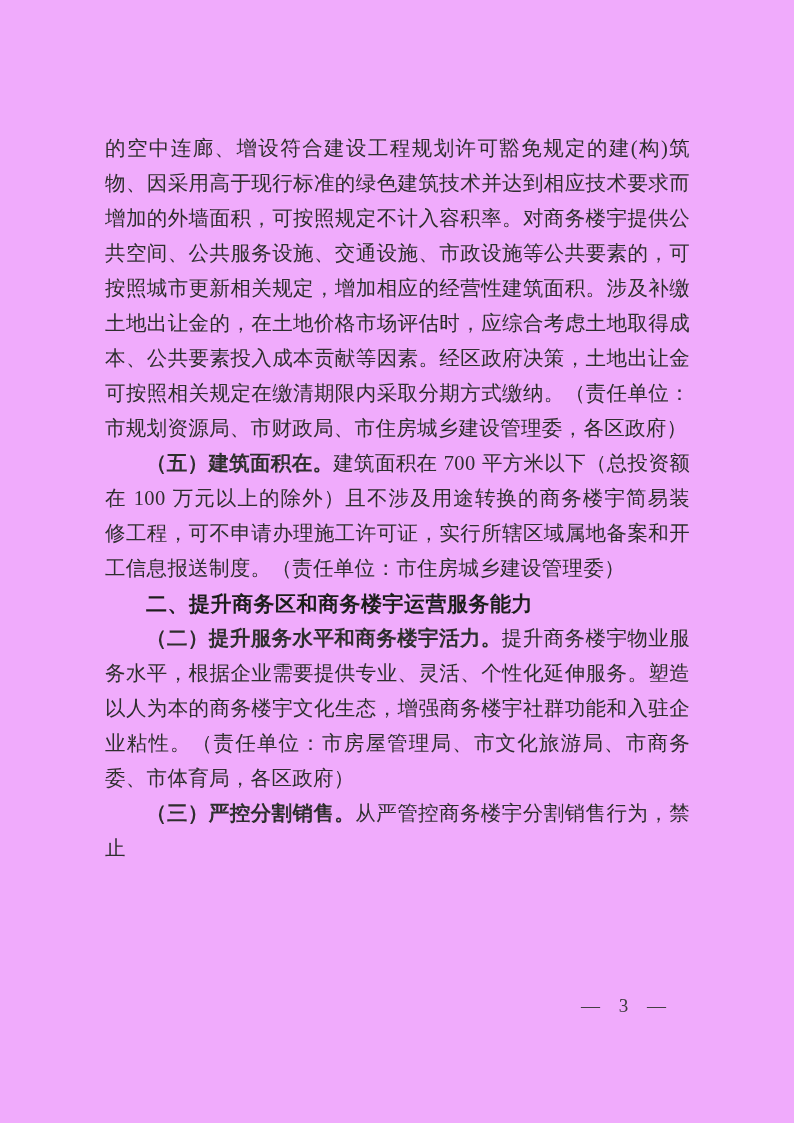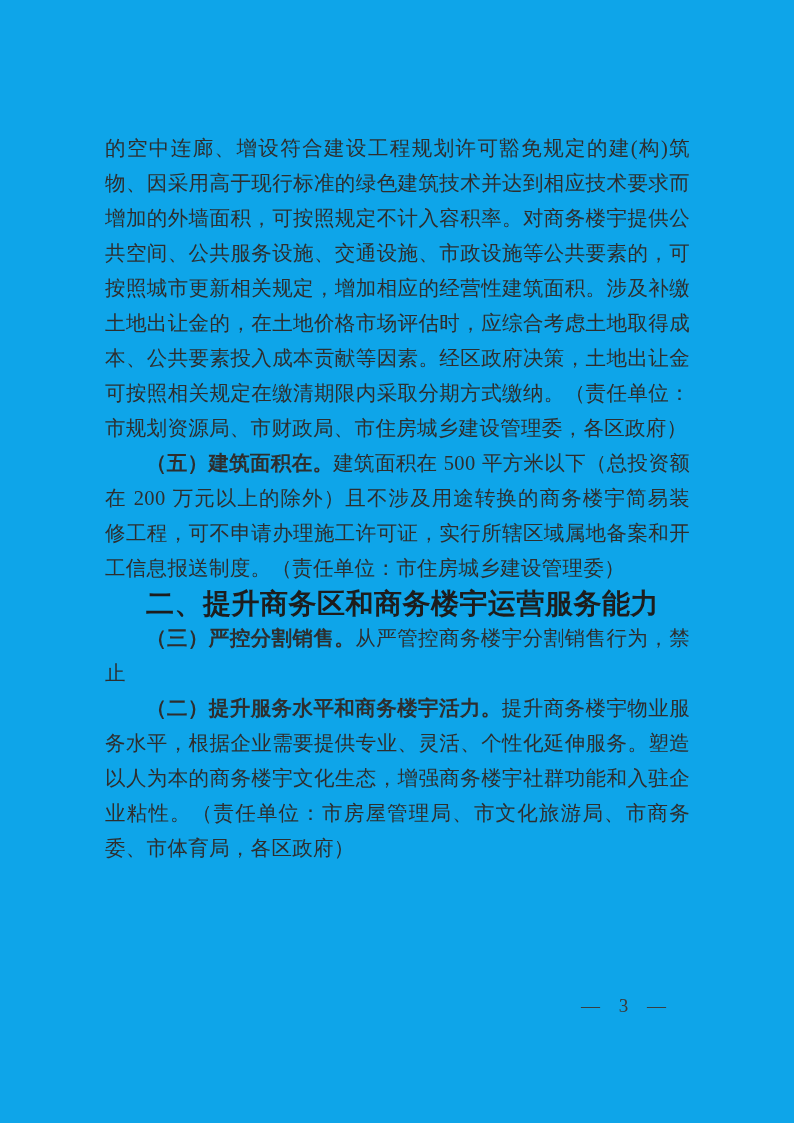--- a/index.html
+++ b/index.html
@@ -4,21 +4,21 @@
 <style>
   html, body {
     margin: 0;
     padding: 0;
     background: #ffffff;
   }
   .page {
     position: relative;
     width: 794px;
     height: 1123px;
-    background: #0ea5e9;
+    background: #f0abfc;
     overflow: hidden;
     font-family: "Liberation Serif", "DejaVu Serif", serif;
     color: #2e2e2e;
   }
   .doc-body {
     position: absolute;
     left: 105px;
     top: 131px;
     width: 585px;
   }
@@ -35,21 +35,21 @@
     text-indent: 41px;
   }
   .para.force-just {
     text-align-last: justify;
   }
   .lead {
     font-weight: 700;
   }
   .heading {
     margin: 0;
-    font-size: 28px;
+    font-size: 21px;
     line-height: 35px;
     font-weight: 700;
     text-indent: 41px;
     color: #1d1d1d;
     font-family: "Liberation Sans", "DejaVu Sans", sans-serif;
     letter-spacing: 0.5px;
   }
   .page-footer {
     position: absolute;
     top: 995px;
@@ -67,26 +67,26 @@
 </style>
 </head>
 <body>
 
 <div class="page">
 
   <div class="doc-body">
 
     <p class="para"><span>的空中连廊、增设符合建设工程规划许可豁免规定的建(构)筑物、因采用高于现行标准的绿色建筑技术并达到相应技术要求而增加的外墙面积，可按照规定不计入容积率。对商务楼宇提供公共空间、公共服务设施、交通设施、市政设施等公共要素的，可按照城市更新相关规定，增加相应的经营性建筑面积。涉及补缴土地出让金的，在土地价格市场评估时，应综合考虑土地取得成本、公共要素投入成本贡献等因素。经区政府决策，土地出让金可按照相关规定在缴清期限内采取分期方式缴纳。（责任单位：市规划资源局、市财政局、市住房城乡建设管理委，各区政府）</span></p>
 
-    <p class="para indent"><b class="lead">（五）建筑面积在。</b><span>建筑面积在 500 平方米以下（总投资额在 200 万元以上的除外）且不涉及用途转换的商务楼宇简易装修工程，可不申请办理施工许可证，实行所辖区域属地备案和开工信息报送制度。（责任单位：市住房城乡建设管理委）</span></p>
+    <p class="para indent"><b class="lead">（五）建筑面积在。</b><span>建筑面积在 700 平方米以下（总投资额在 100 万元以上的除外）且不涉及用途转换的商务楼宇简易装修工程，可不申请办理施工许可证，实行所辖区域属地备案和开工信息报送制度。（责任单位：市住房城乡建设管理委）</span></p>
 
     <p class="heading"><span>二、提升商务区和商务楼宇运营服务能力</span></p>
 
 
+    <p class="para indent"><b class="lead">（二）提升服务水平和商务楼宇活力。</b><span>提升商务楼宇物业服务水平，根据企业需要提供专业、灵活、个性化延伸服务。塑造以人为本的商务楼宇文化生态，增强商务楼宇社群功能和入驻企业粘性。（责任单位：市房屋管理局、市文化旅游局、市商务委、市体育局，各区政府）</span></p>
+
     <p class="para indent force-just"><b class="lead">（三）严控分割销售。</b><span>从严管控商务楼宇分割销售行为，禁止</span></p>
-
-    <p class="para indent"><b class="lead">（二）提升服务水平和商务楼宇活力。</b><span>提升商务楼宇物业服务水平，根据企业需要提供专业、灵活、个性化延伸服务。塑造以人为本的商务楼宇文化生态，增强商务楼宇社群功能和入驻企业粘性。（责任单位：市房屋管理局、市文化旅游局、市商务委、市体育局，各区政府）</span></p>
 
   </div>
 
   <div class="page-footer"><span>— 3 —</span></div>
 
 </div>
 
 </body></html>

